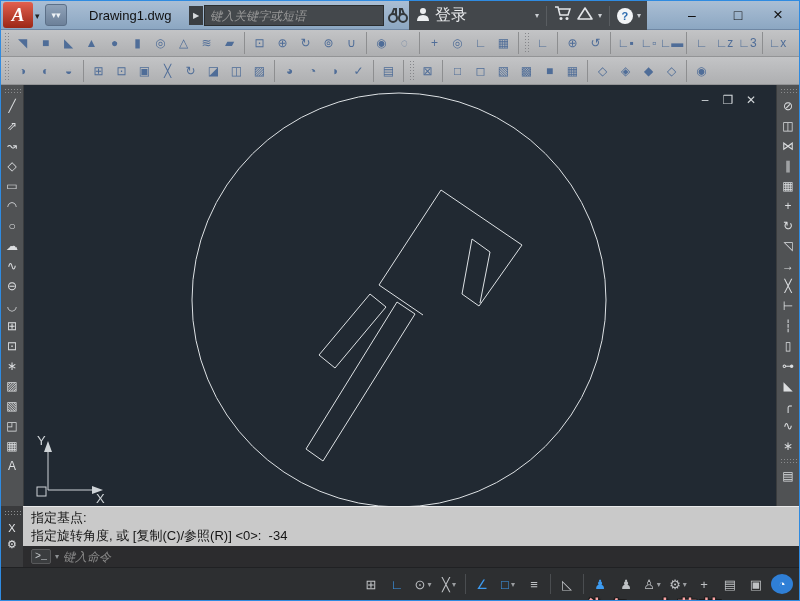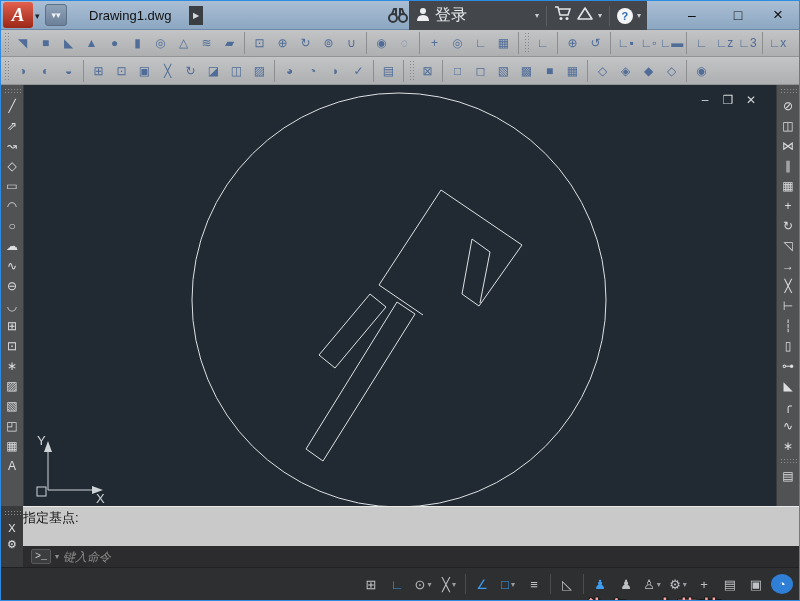--- a/index.html
+++ b/index.html
@@ -62,21 +62,21 @@
   .vp-btns { position:absolute; right:18px; top:8px; display:flex; gap:9px; }
   .vp-btns span { color:#d3d7da; font-size:12px; width:14px; text-align:center; cursor:pointer; }
   #entity-svg { position:absolute; left:0; top:0; }
 
   
   .cmdzone { position:absolute; left:0; top:505px; width:798px; height:61px; }
   .cmd-dock { position:absolute; left:0; top:0; width:22px; height:61px; background:#3a3b3d;
     display:flex; flex-direction:column; align-items:center; gap:4px; padding-top:2px; }
   .cmd-dock span { color:#e3e5e7; font-size:11px; cursor:pointer; }
   .cmd-hist { position:absolute; left:22px; top:0; width:776px; height:40px; background:#c9c9c9;
-    border-top:1px solid #e9e9e9; padding:2px 0; }
+    border-top:1px solid #e9e9e9; padding:2px 8px; }
   .cmd-hist div { font-size:13px; color:#141414; line-height:18px; white-space:pre; }
   .cmd-input { position:absolute; left:22px; top:40px; width:776px; height:21px; background:#2c2c2e;
     display:flex; align-items:center; padding-left:8px; gap:4px; }
   .prompt-box { color:#c7cacd; background:#3b3d3f; border:1px solid #58595b; font-size:10px;
     padding:0 3px; line-height:13px; border-radius:2px; font-family:"Liberation Mono",monospace; }
   .cmd-input input { flex:1; background:transparent; border:none; outline:none; color:#d946ef;
     font-size:12px; font-family:"Liberation Sans",sans-serif; }
   .cmd-input input::placeholder { color:#8a8a8a; font-style:italic; }
 
   
@@ -100,20 +100,23 @@
 <body>
 
 <div class="window">
 
   <div class="titlebar">
     <div class="logo">A</div>
     <div class="logo-caret">▾</div>
     <div class="qat-btn">▾▾</div>
     <div class="doc-title">Drawing1.dwg</div>
     <div class="search-expand">▶</div>
+    <div class="search-box">
+      <input type="text" placeholder="键入关键字或短语" style="">
+    </div>
     <span class="binoculars">
       <svg width="22" height="18" viewBox="0 0 22 18">
         <circle cx="6" cy="12" r="4" fill="none" stroke="#33383c" stroke-width="2"></circle>
         <circle cx="16" cy="12" r="4" fill="none" stroke="#33383c" stroke-width="2"></circle>
         <path d="M5 8 L7 3 L9 3 L9 9 M13 9 L13 3 L15 3 L17 8" fill="none" stroke="#33383c" stroke-width="2"></path>
       </svg>
     </span>
     <div class="account-strip">
       <span>
         <svg width="16" height="16" viewBox="0 0 16 16">
@@ -303,20 +306,21 @@
   </div>
 
   <div class="cmdzone">
     <div class="cmd-dock">
       <span class="grip-h"></span>
       <span>X</span>
       <span>⚙</span>
     </div>
     <div class="cmd-hist">
       <div>指定基点:</div>
+      <div>指定旋转角度, 或 [复制(C)/参照(R)] &lt;0&gt;:  -34</div>
     </div>
     <div class="cmd-input">
       <span class="prompt-box">&gt;_</span>
       <span class="caret" style="color:#8e9194">▾</span>
       <input type="text" placeholder="键入命令" style="">
     </div>
   </div>
 
   <div class="statusbar" id="status-bar">
       <span class="si" title="snap-mode">⊞</span>

